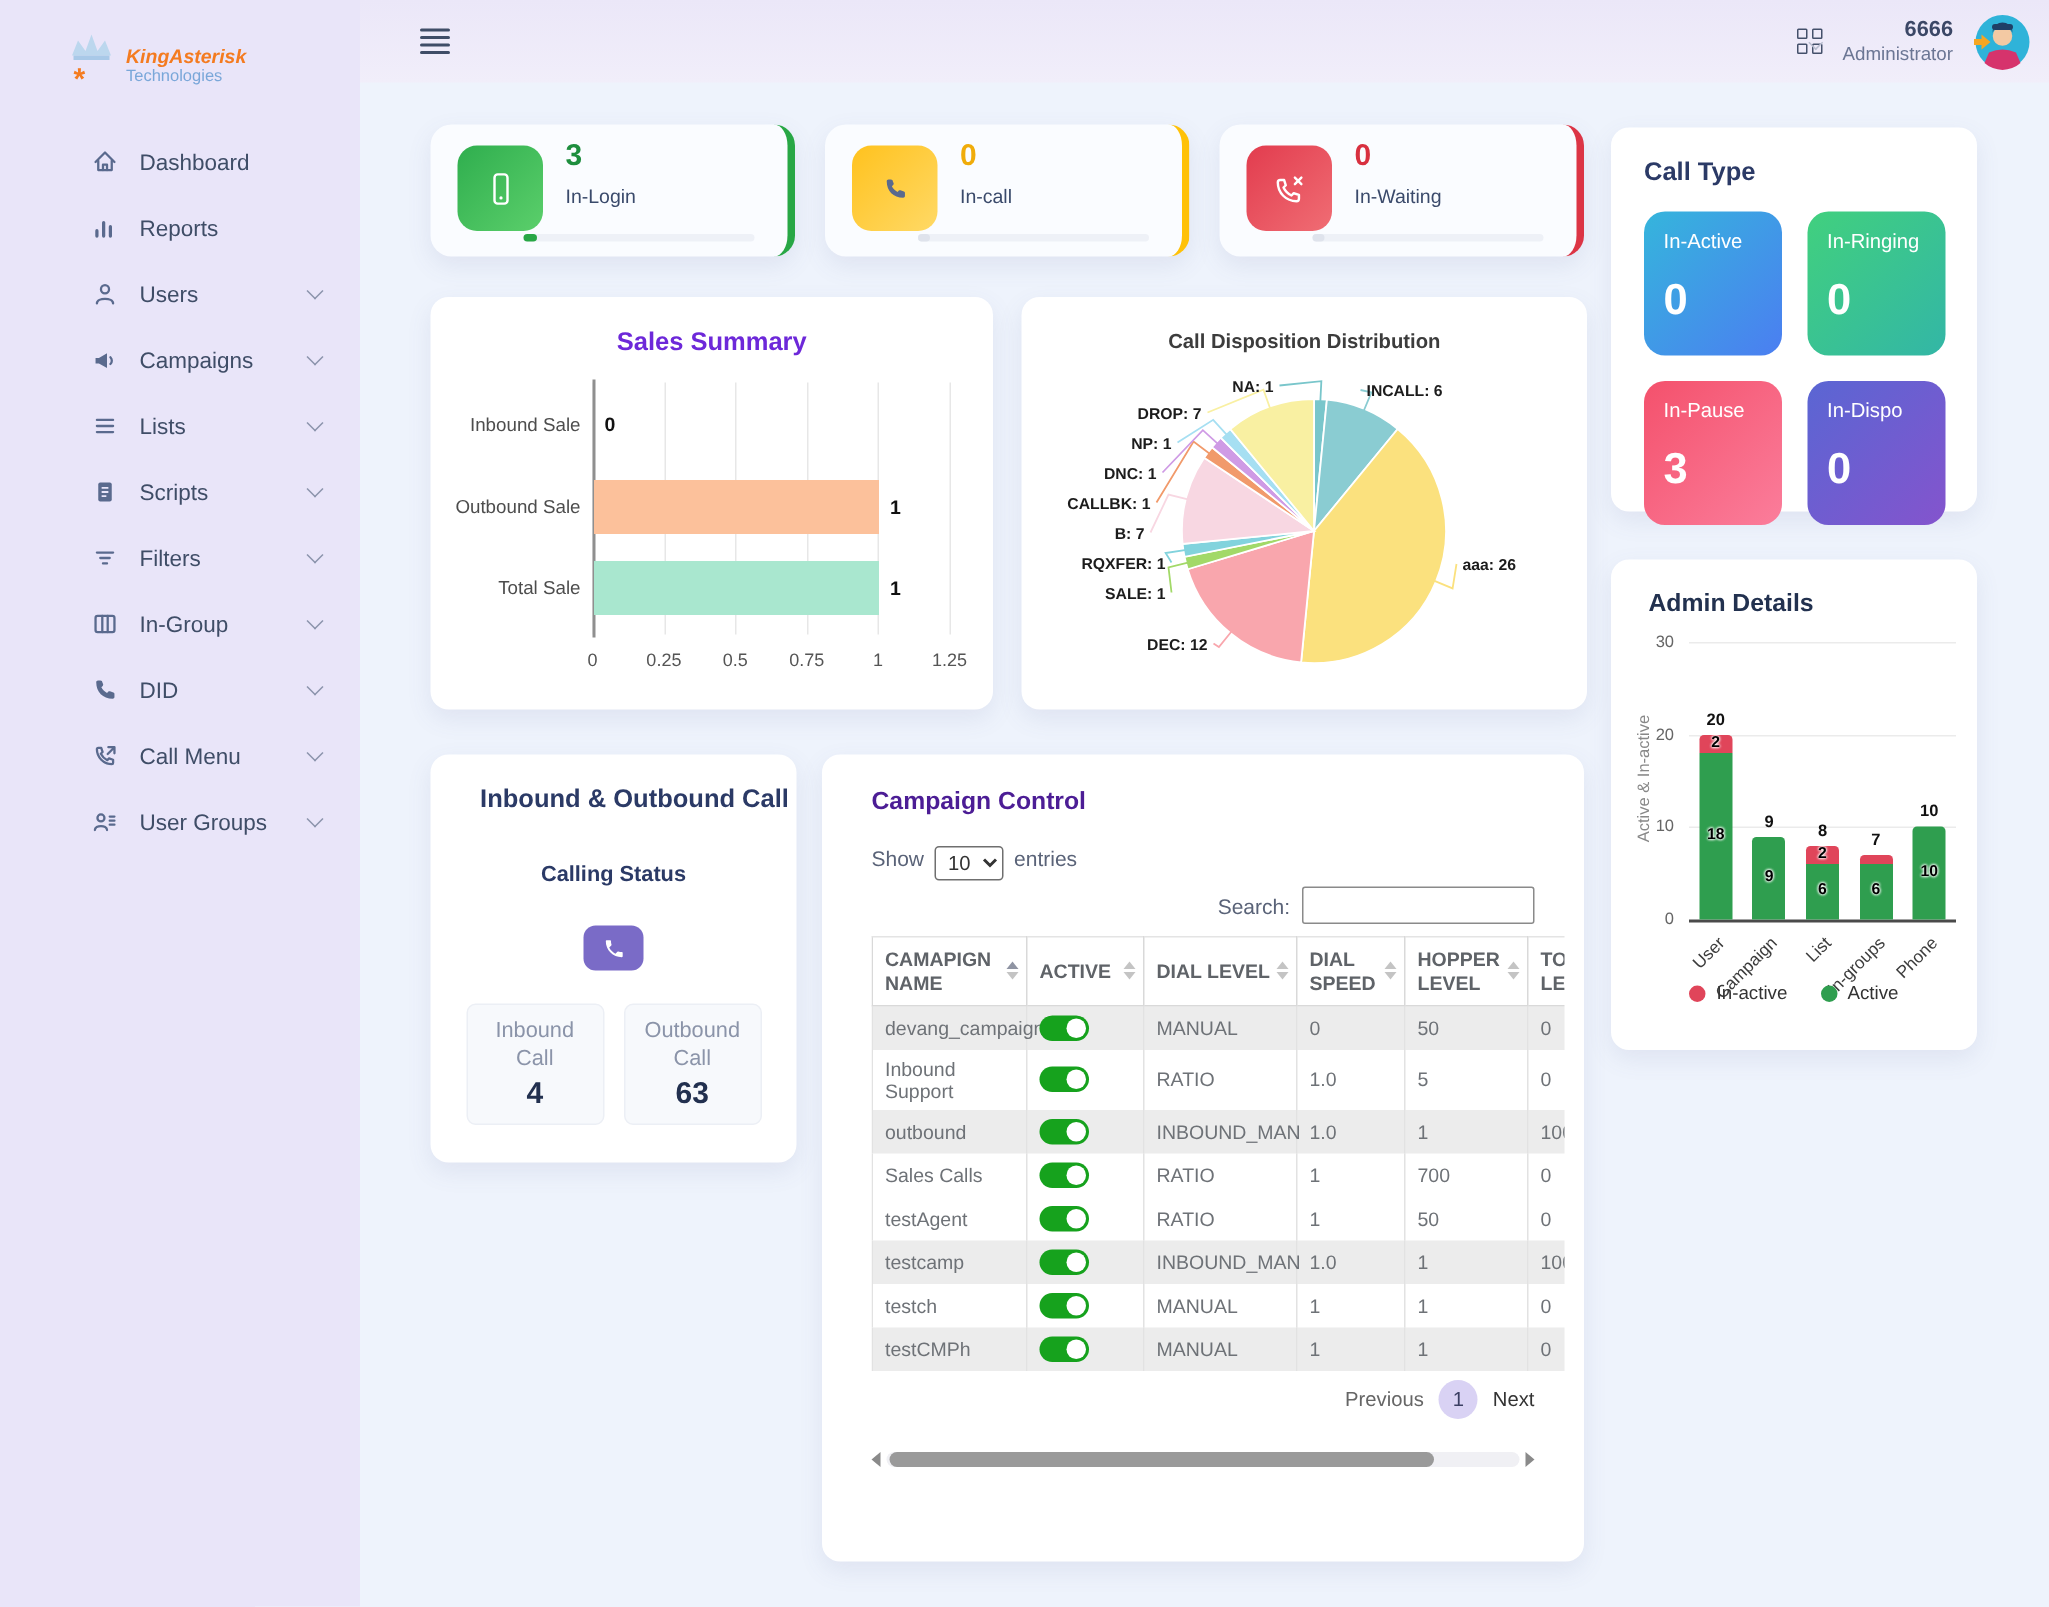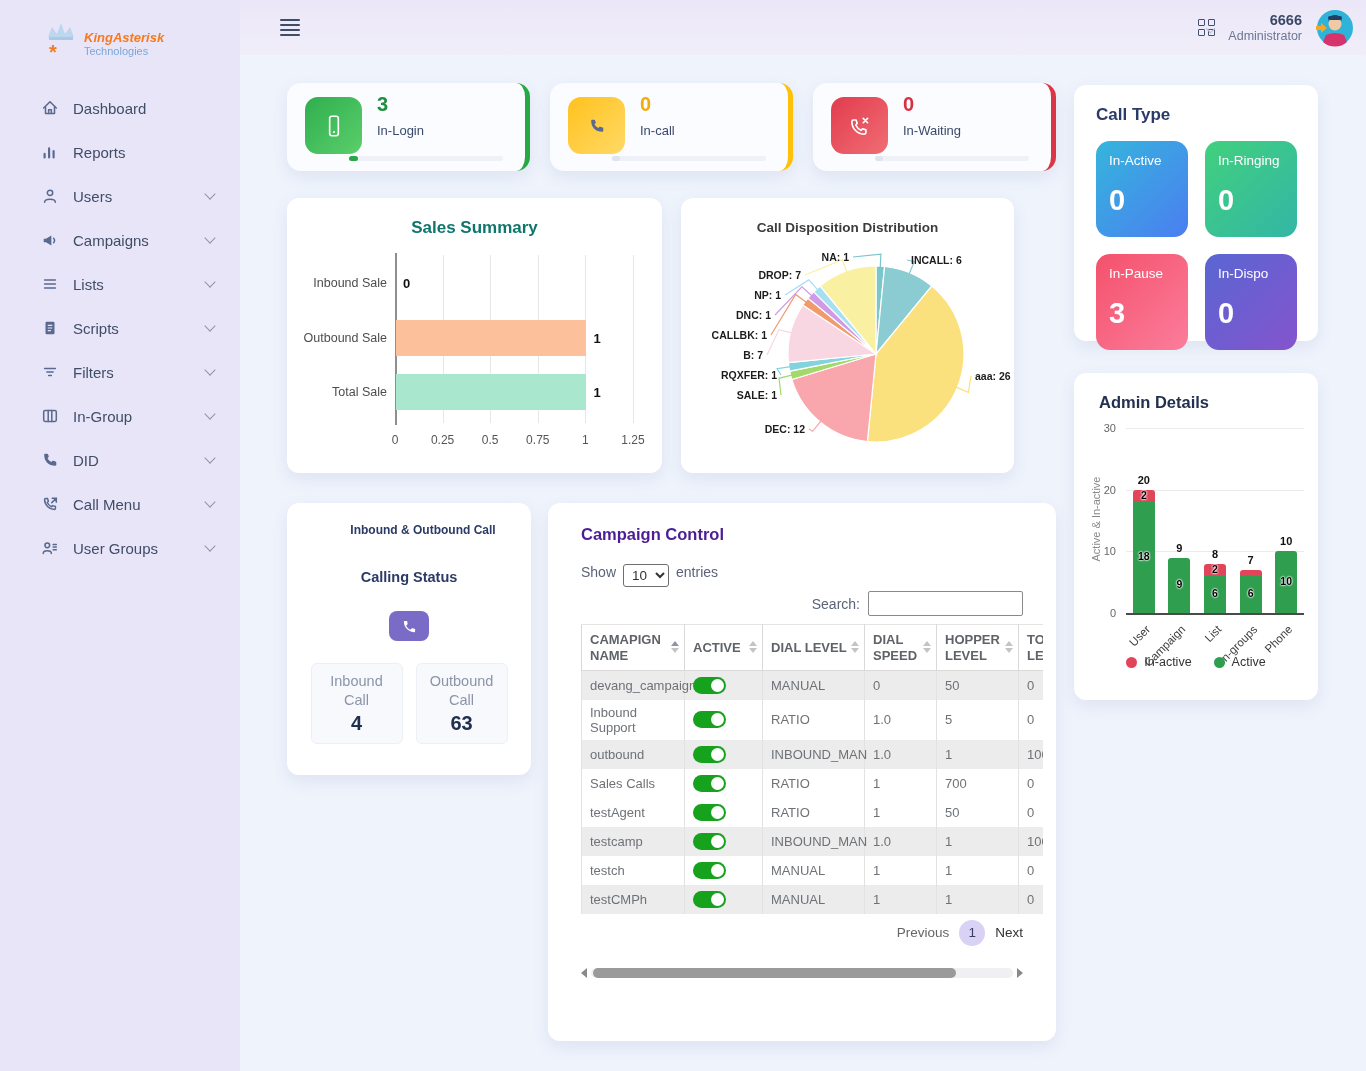--- a/index.html
+++ b/index.html
@@ -7,21 +7,21 @@
     font-family:"Liberation Sans", sans-serif; background:#eef3fc; }
 
   
   .sidebar { position:absolute; left:0; top:0; width:240px; height:1071px;
     background:#e9e5f9; z-index:5; }
   .logo { display:flex; align-items:center; gap:6px; padding:14px 0 0 44px; height:72px; }
   .logo-mark { position:relative; width:34px; height:44px; }
   .logo-text .l1 { color:#f47b20; font-weight:bold; font-size:13px; font-style:italic; }
   .logo-text .l2 { color:#7aa7d9; font-size:11px; }
   .nav { margin-top:14px; }
-  .nav-item { display:flex; align-items:center; height:44px; padding:0 26px 0 40px;
+  .nav-item { display:flex; align-items:center; height:44px; padding:0 26px 0 60px;
     color:#3f4d67; font-size:15px; font-weight:500; cursor:pointer; }
   .nav-item .ic { width:20px; height:20px; margin-right:13px; display:flex;
     align-items:center; justify-content:center; flex:none; }
   .nav-item .lbl { flex:1; }
   .chev { width:8px; height:8px; border-right:1.6px solid #8b93ab;
     border-bottom:1.6px solid #8b93ab; transform:rotate(45deg); margin-top:-4px; }
 
   
   .topbar { position:absolute; left:240px; top:0; width:1126px; height:55px;
     background:linear-gradient(180deg,#ebe7f8,#f1eefa); z-index:4;
@@ -59,32 +59,32 @@
   .calltype { width:244px; height:256px; padding:20px 22px; }
   .calltype h3 { color:#2b3a66; font-size:17px; }
   .ct-grid { margin-top:16px; display:grid; grid-template-columns:92px 92px;
     grid-gap:17px; }
   .ct-tile { height:96px; border-radius:14px; padding:12px 13px; color:#fff; }
   .ct-tile .t { font-size:13.5px; }
   .ct-tile .v { font-size:29px; font-weight:bold; margin-top:16px; }
 
   
   .sales { width:375px; height:275px; }
-  .sales h3 { text-align:center; margin-top:20px; font-size:17px; color:#0f766e; }
+  .sales h3 { text-align:center; margin-top:20px; font-size:17px; color:#6d28d9; }
   .splot { position:absolute; left:0; top:0; width:100%; height:100%; }
   .sgrid { position:absolute; top:57px; bottom:50px; width:1px; background:#e7e7e7; }
   .saxis { position:absolute; left:108px; top:55px; bottom:48px; width:2px; background:#8f8f8f; }
   .sbar { position:absolute; height:36px; }
   .scat { position:absolute; width:95px; text-align:right; font-size:12.5px; color:#4d4d4d;
     transform:translateY(-50%); left:5px; }
   .sval { position:absolute; font-size:13px; font-weight:bold; color:#111; transform:translateY(-50%); }
   .stick { position:absolute; bottom:26px; font-size:12px; color:#555; transform:translateX(-50%); }
 
   
-  .piecard { width:333px; height:275px; }
+  .piecard { width:377px; height:275px; }
   .piecard h3 { text-align:center; margin-top:22px; font-size:13.5px; color:#3c3c3c; }
 
   
   .admin { width:244px; height:327px; padding:20px 0 0 0; }
   .admin h3 { color:#22314f; font-size:16.5px; padding-left:25px; }
   .aplot { position:absolute; left:0; top:40px; width:244px; height:220px; }
   .agrid { position:absolute; left:52px; right:14px; height:1px; background:#ebebeb; }
   .aaxis { position:absolute; left:52px; right:14px; height:2px; background:#4a4a4a; }
   .aytick { position:absolute; width:34px; text-align:right; font-size:11px; color:#666;
     transform:translateY(-50%); left:8px; }
@@ -97,21 +97,21 @@
   .atot { position:absolute; width:40px; text-align:center; font-size:11px; font-weight:bold; color:#111; }
   .acat { position:absolute; width:64px; text-align:right; font-size:11.5px; color:#3c3c3c;
     transform:rotate(-45deg); transform-origin:100% 0; }
   .alegend { position:absolute; left:0; width:244px; top:282px; display:flex;
     justify-content:center; gap:22px; }
   .alegend .li { display:flex; align-items:center; gap:7px; font-size:12.5px; color:#333; }
   .alegend .dot { width:11px; height:11px; border-radius:50%; }
 
   
   .inout { width:244px; height:272px; text-align:center; }
-  .inout h3 { margin-top:20px; font-size:12px; color:#2b3a66;padding-left:28px; }
+  .inout h3 { margin-top:20px; font-size:17px; color:#2b3a66;padding-left:28px; }
   .inout h4 { margin-top:32px; font-size:14.5px; color:#2b3a66; }
   .call-btn { margin:26px auto 0 auto; width:40px; height:30px; background:#7a6bc7;
     border-radius:8px; display:flex; align-items:center; justify-content:center; cursor:pointer; }
   .io-row { display:flex; justify-content:center; gap:13px; margin-top:22px; }
   .io-box { width:92px; min-height:80px; background:#f7f9fc; border:1px solid #eceff5;
     border-radius:6px; padding:8px 4px; }
   .io-box .bl { font-size:14.5px; color:#8b94a9; line-height:1.3; }
   .io-box .bv { font-size:20px; font-weight:bold; color:#22304f; margin-top:2px; }
 
   

